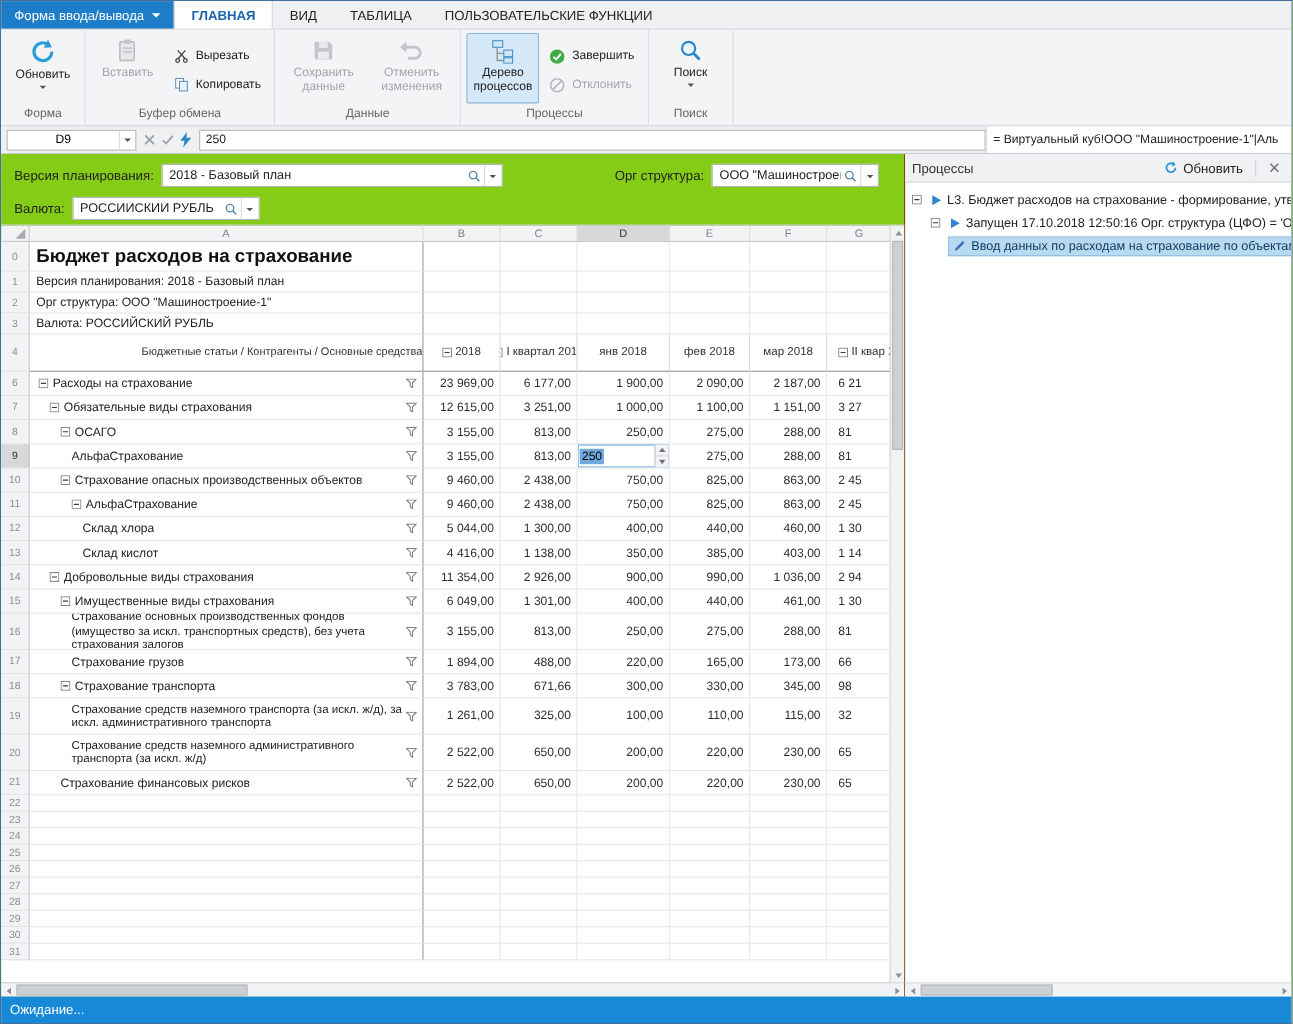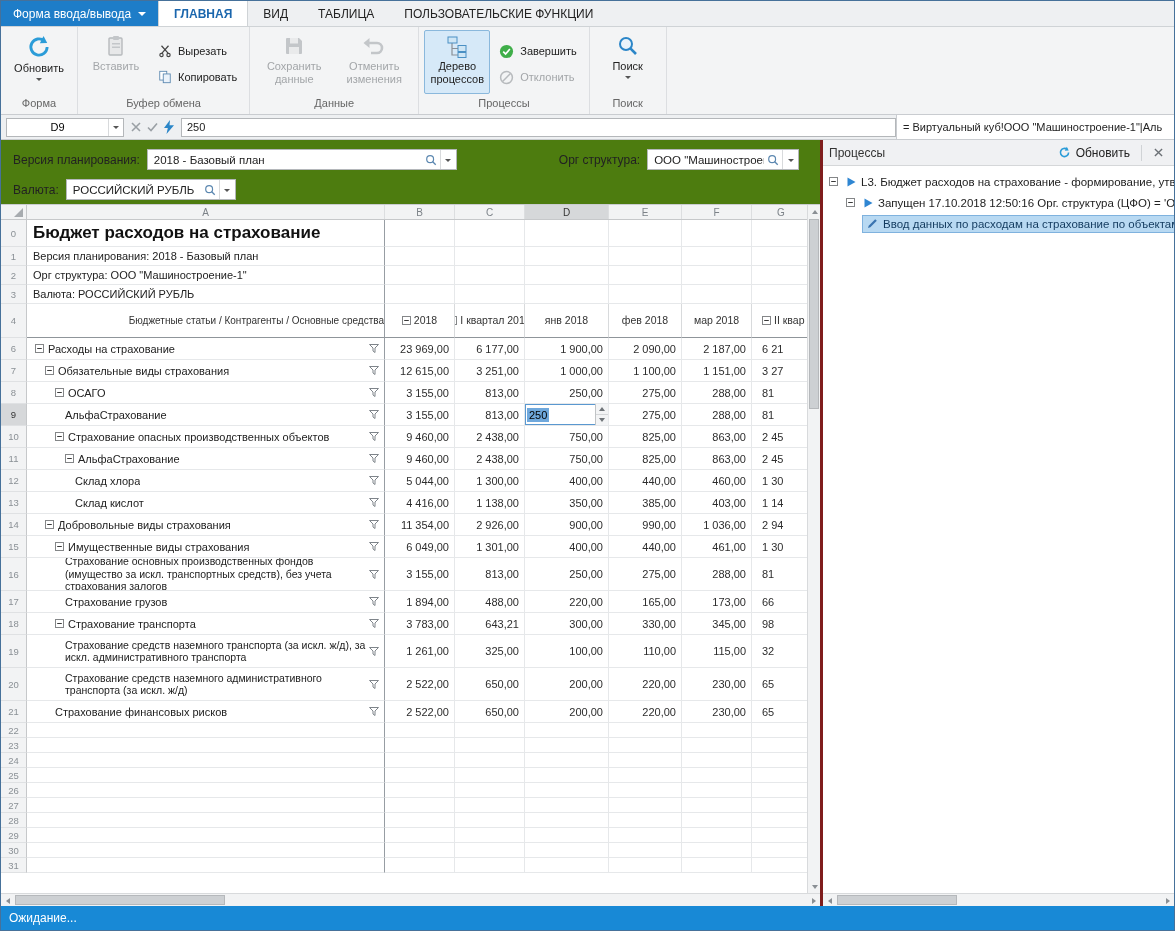--- a/index.html
+++ b/index.html
@@ -32,21 +32,21 @@
   .formula-bar { height: 25px; background: #eef0f2; border-bottom: 1px solid #c9ccd0; display: flex; align-items: center; flex: none; }
   .cell-ref { width: 118px; height: 19px; background: #fff; border: 1px solid #b4b7ba; margin-left: 5px; display: flex; align-items: center; font-size: 11px; }
   .cell-ref .txt { flex: 1; text-align: center; }
   .cell-ref .dd { width: 15px; height: 100%; display: flex; align-items: center; justify-content: center; border-left: 1px solid #d8dadc; }
   .fb-icons { display: flex; align-items: center; gap: 6px; padding: 0 7px; }
   .value-field { flex: 1; height: 19px; background: #fff; border: 1px solid #b4b7ba; font-size: 11px; padding: 0 5px; display: flex; align-items: center; color: #222; }
   .expression { width: 278px; height: 100%; background: #fff; border-left: 1px solid #c9ccd0; font-size: 11px; display: flex; align-items: center; padding: 0 6px; overflow: hidden; white-space: nowrap; color: #222; flex: none; }
 
   
   .main { flex: 1; display: flex; min-height: 0; }
-  .left-pane { width: 822px; display: flex; flex-direction: column; background: #4d7c0f; border-right: 3px solid #7f1d1d; flex: none; }
+  .left-pane { width: 822px; display: flex; flex-direction: column; background: #84cc16; border-right: 1px solid #7f1d1d; flex: none; }
 
   
   .filters { height: 64px; padding: 9px 12px 0 12px; flex: none; }
   .filter-row { display: flex; align-items: center; margin-bottom: 9px; }
   .flabel { font-size: 12px; color: #222; margin-right: 7px; white-space: nowrap; }
   .combo { display: flex; align-items: center; border: 1px solid #b4b7ba; height: 21px; background: #fff; }
   .combo .ctext { flex: 1; padding: 0 6px; font-size: 11.5px; white-space: nowrap; overflow: hidden; color: #222; }
   .combo .cicon { width: 18px; display: flex; align-items: center; justify-content: center; }
   .combo .cdd { width: 16px; height: 100%; border-left: 1px solid #d8dadc; display: flex; align-items: center; justify-content: center; }
 
@@ -721,21 +721,21 @@
                       </svg>
                     </span>
                     <span class="rowlabel">Страхование транспорта</span>
                     <span class="funnel">
                       <svg width="10" height="9" viewBox="0 0 10 9">
                         <path d="M0.5 0.5 H9.5 L6 4 V8.5 L4 7 V4 Z" fill="none" stroke="#7e848a"></path>
                       </svg>
                     </span>
                   </div>
                   <div class="cellV" style="width: 70px;">3 783,00</div>
-                  <div class="cellV" style="width: 70px;">643,21</div>
+                  <div class="cellV" style="width: 70px;">671,66</div>
                   <div class="cellV" style="width: 84px;">300,00</div>
                   <div class="cellV" style="width: 73px;">330,00</div>
                   <div class="cellV" style="width: 70px;">345,00</div>
                   <div class="cellV gcol" style="width: 59px;">98</div>
                 </div>
                 <div class="grid-row" style="height: 33px;">
                   <div class="rh">19</div>
                   <div class="cellA " style="width: 358px; padding-left: 38px;">
                     <span class="rowlabel wrap">Страхование средств наземного транспорта (за искл. ж/д), за искл. административного транспорта</span>
                     <span class="funnel">

